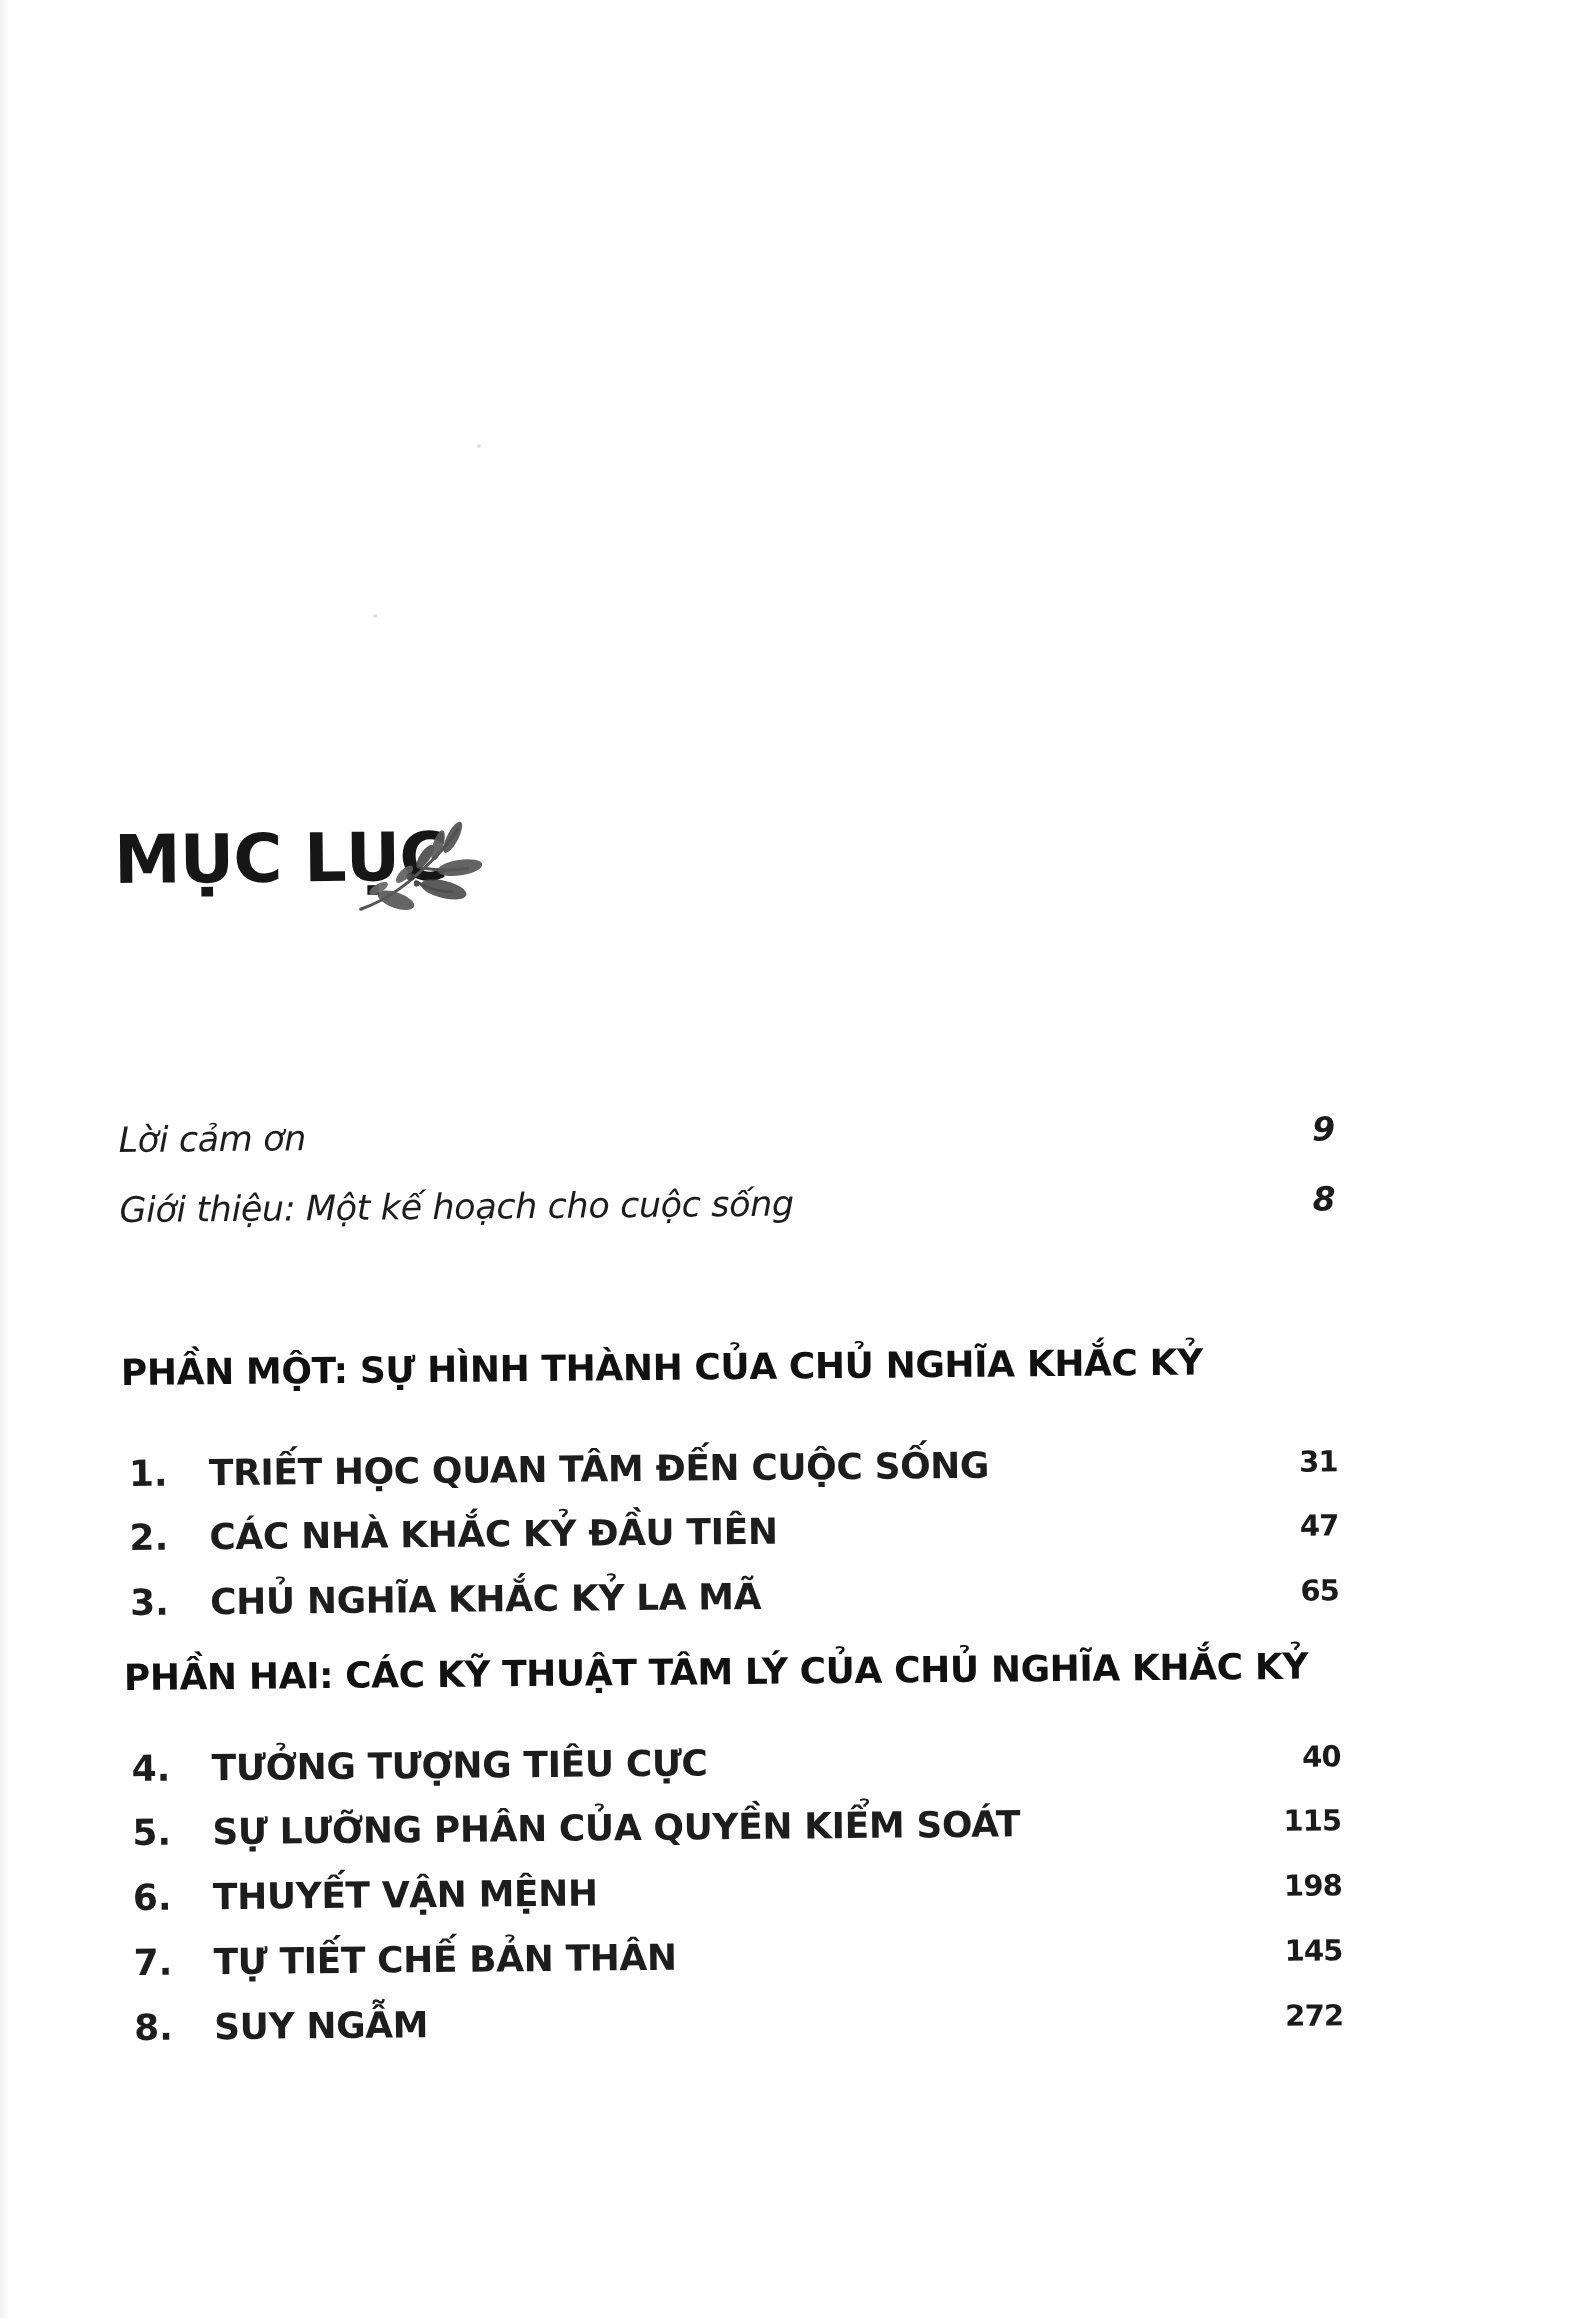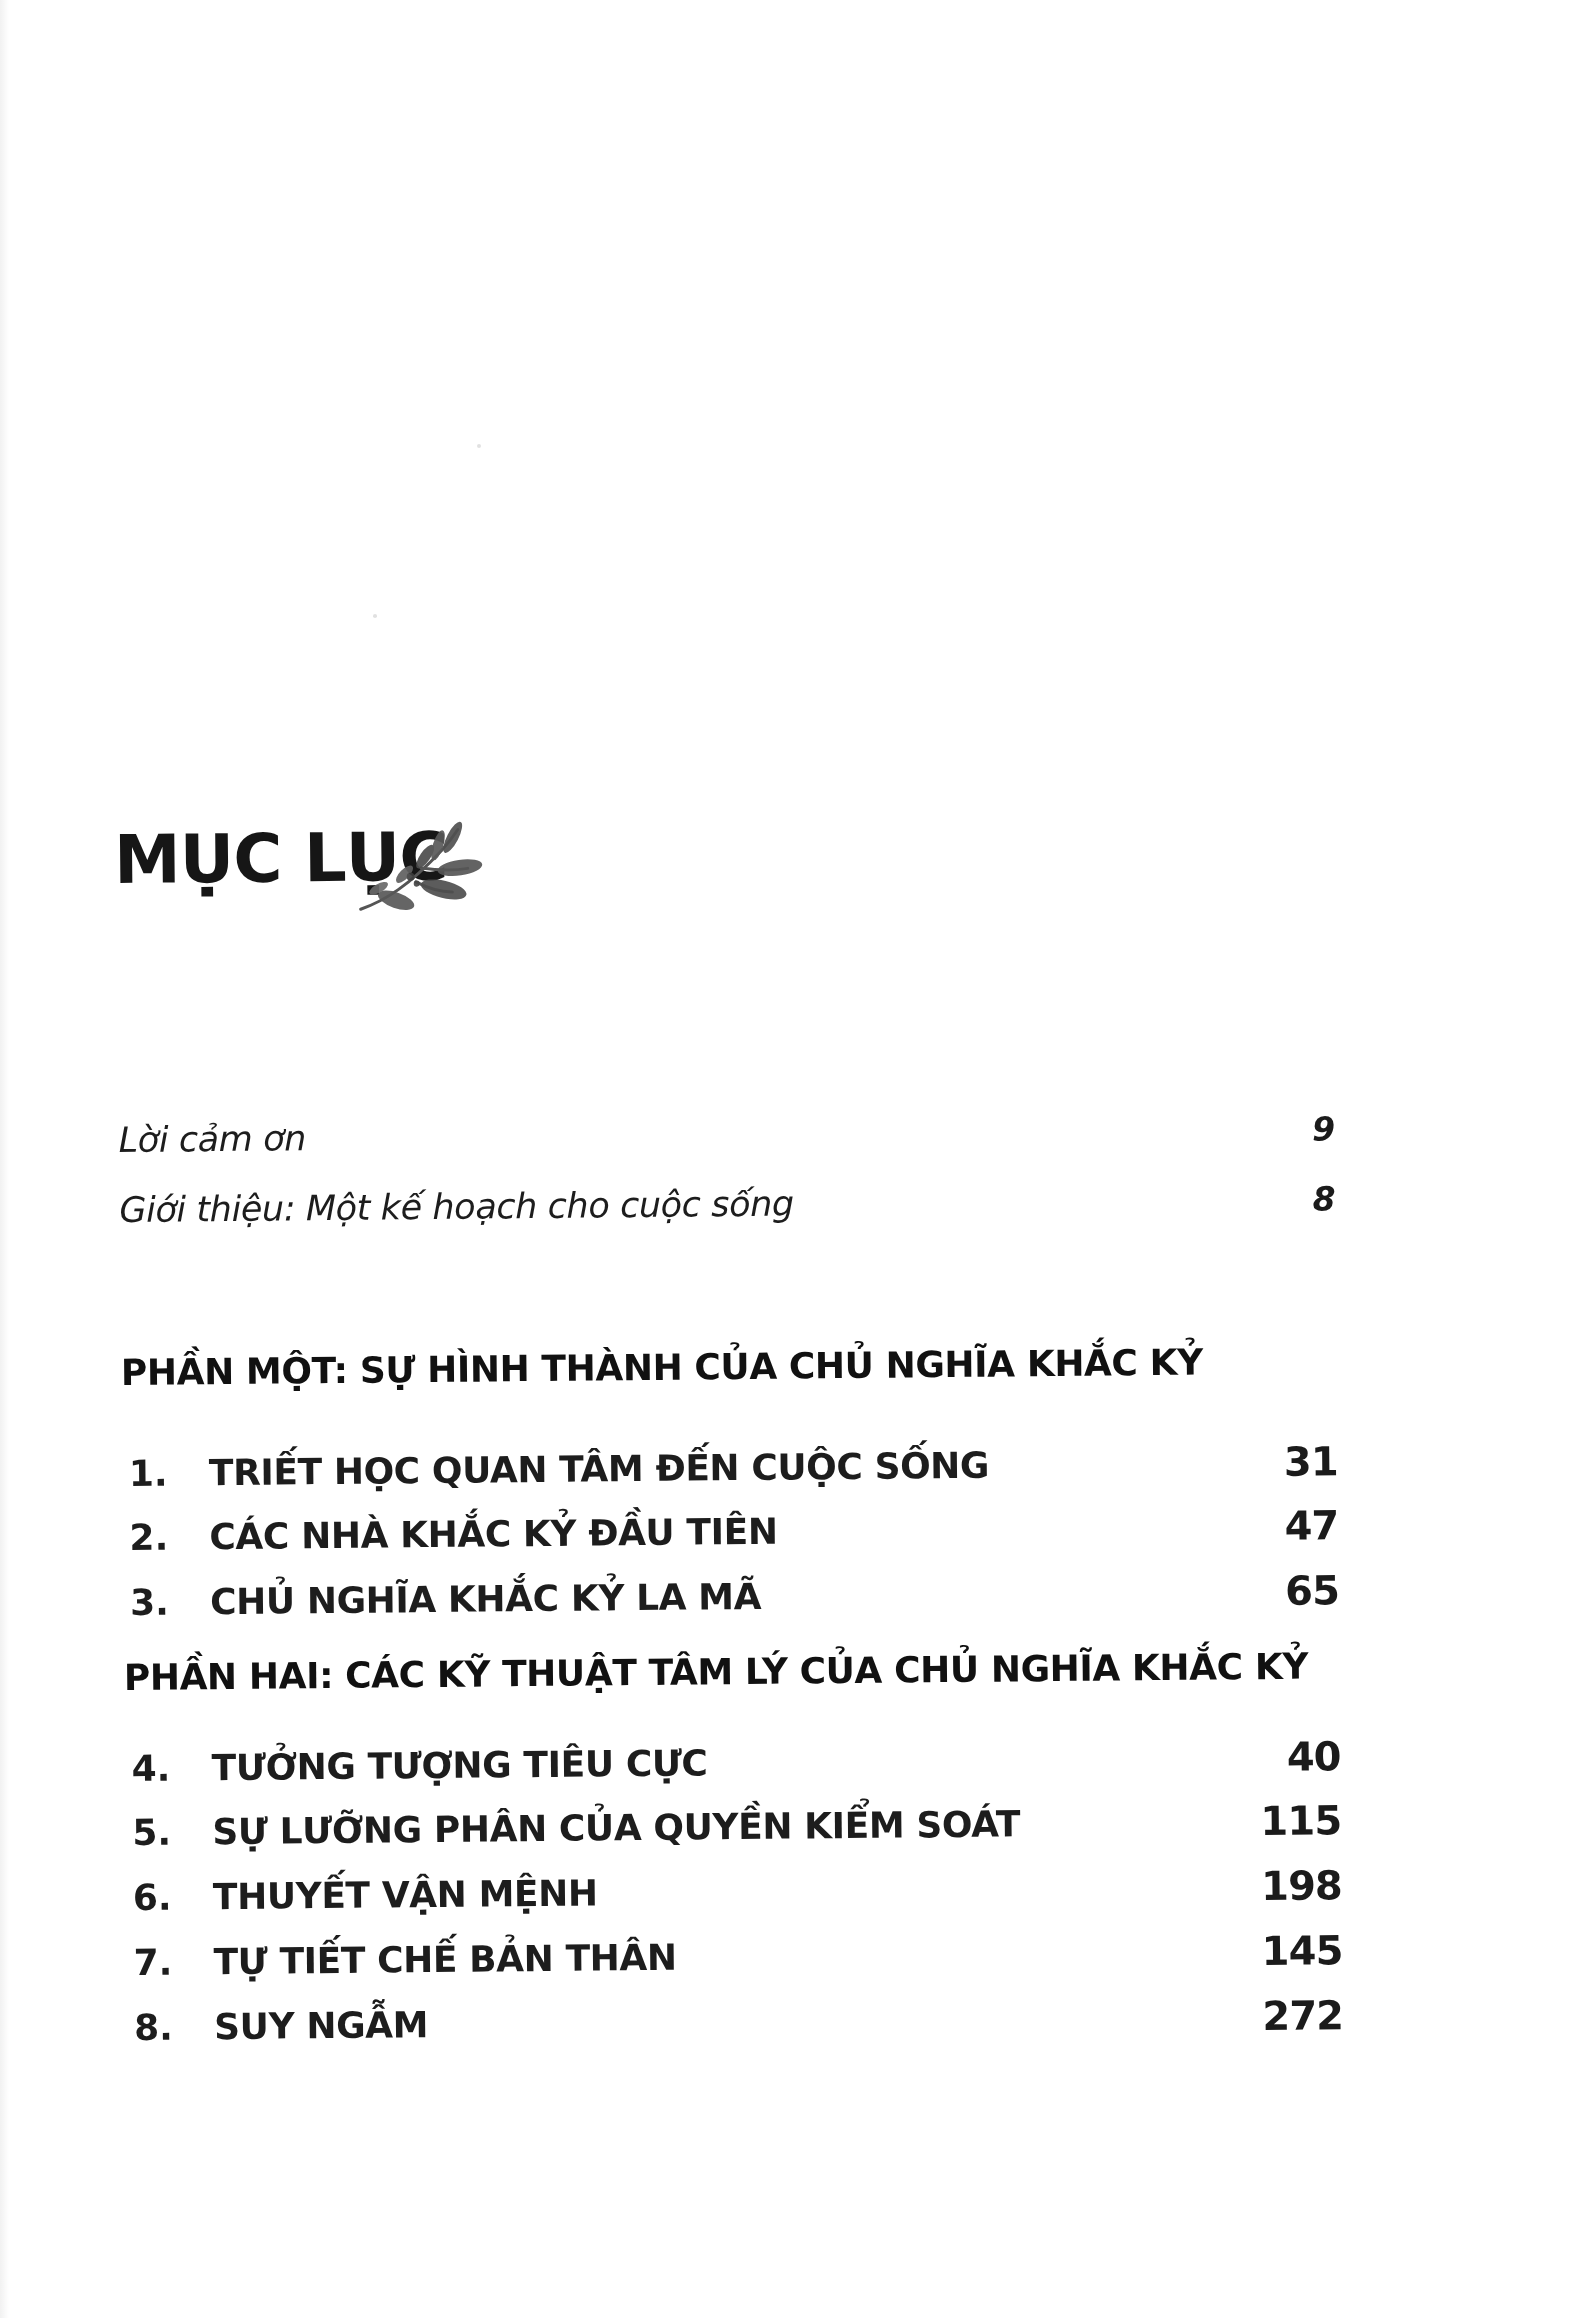--- a/index.html
+++ b/index.html
@@ -64,21 +64,21 @@
     left: 121px;
     width: 1216px; 
     height: 52px;
     display: flex;
     align-items: center;
     white-space: nowrap;
   }
   .pageno {
     margin-left: auto;
     text-align: right;
-    font-size: 40px;
+    font-size: 29px;
     font-weight: 700;
     color: #1b1b1b;
   }
 
   .row.front { font-style: italic; font-size: 35px; font-weight: 500; letter-spacing: -0.4px; }
   .row.front .pageno { font-style: italic; font-size: 33px; font-weight: 600; }
 
   .row.heading { font-size: 36px; font-weight: 700; letter-spacing: -0.4px; color: #111111; }
 
   .row.chapter { font-size: 36px; font-weight: 700; letter-spacing: -0.9px; }

